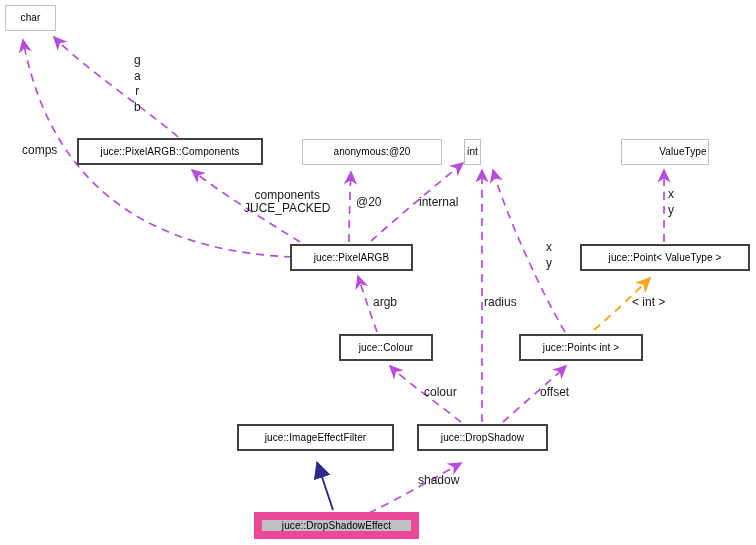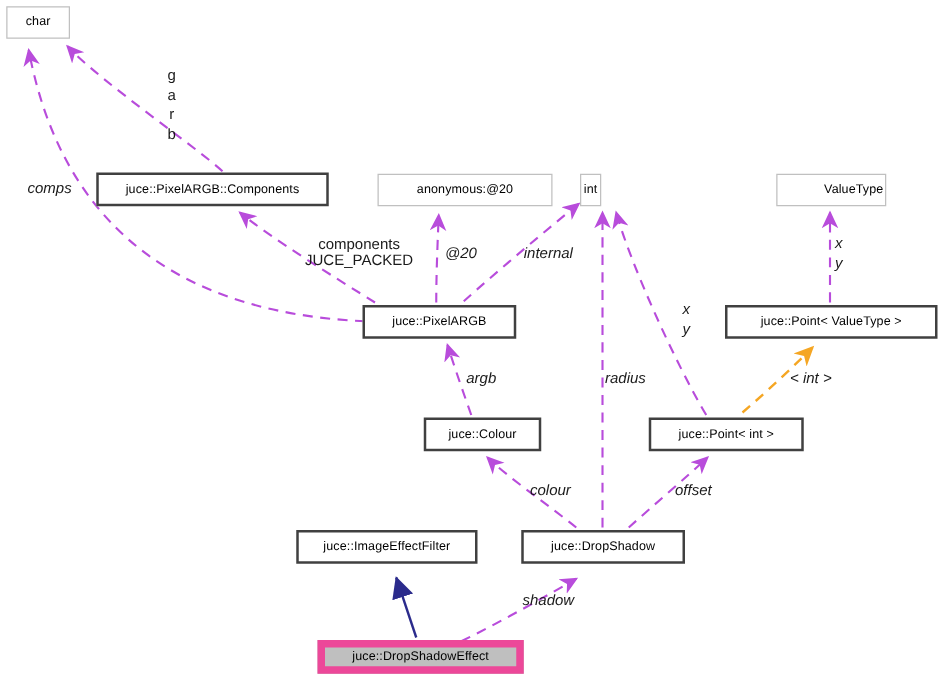--- a/index.html
+++ b/index.html
@@ -37,34 +37,33 @@
     line-height: 1;
     letter-spacing: 0.1px;
   }
   .node.thin {
     border: 1px solid #c0c0c0;
   }
   .node.thick {
     border: 2px solid #404040;
   }
   .node.current {
-    border: 6px solid #ec4899;
+    border: 8px solid #ec4899;
     background: #bfbfbf;
   }
   .edge-label {
     position: absolute;
     font-size: 12px;
     color: #1a1a1a;
     line-height: 13px;
     white-space: pre;
     text-align: center;
   }
   .edge-label.left {
     text-align: center;
-    font-style: italic;
   }
   .edge-label.stack {
     line-height: 15.5px;
   }
 </style>
 </head>
 <body>
 
 <div id="diagram-root">
 
@@ -139,21 +138,21 @@
   </div>
 
   <div class="node thick" style="left:339px; top:334px; width:94px; height:27px;">
     <span>juce::Colour</span>
   </div>
 
   <div class="node thick" style="left:519px; top:334px; width:124px; height:27px;">
     <span>juce::Point&lt; int &gt;</span>
   </div>
 
-  <div class="node thick" style="left:237px; top:424px; width:145px; height:27px;">
+  <div class="node thick" style="left:237px; top:424px; width:157px; height:27px;">
     <span>juce::ImageEffectFilter</span>
   </div>
 
   <div class="node thick" style="left:417px; top:424px; width:131px; height:27px;">
     <span>juce::DropShadow</span>
   </div>
 
   <div class="node current" style="left:254px; top:512px; width:165px; height:27px;">
     <span>juce::DropShadowEffect</span>
   </div>

